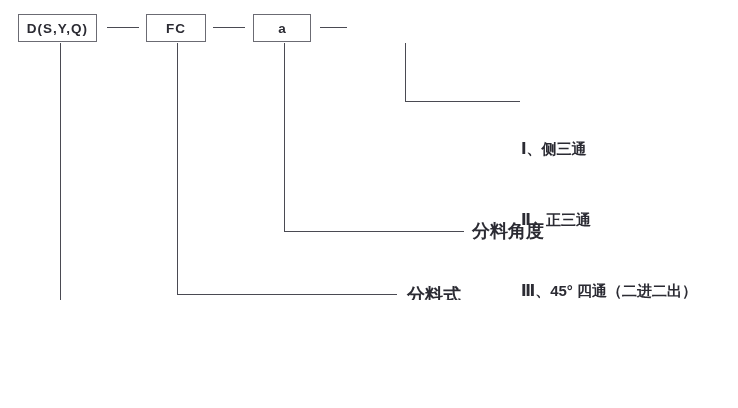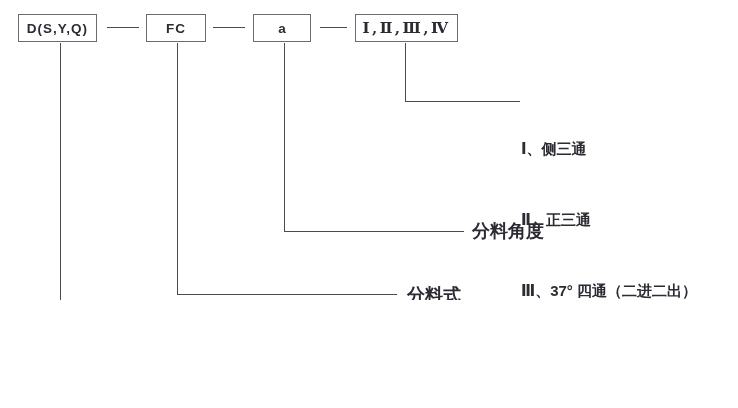--- a/index.html
+++ b/index.html
@@ -59,36 +59,33 @@
 
   <div class="box b1">
     <span>D(S,Y,Q)</span>
   </div>
   <div class="box b2">
     <span>FC</span>
   </div>
   <div class="box b3">
     <span>a</span>
   </div>
-  <div class="box b4">
-    <span>Ⅰ,Ⅱ,Ⅲ,Ⅳ</span>
-  </div>
 
   <div class="dash d1"></div>
   <div class="dash d2"></div>
   <div class="dash d3"></div>
 
   <div class="elbow e1"></div>
   <div class="elbow e2"></div>
   <div class="elbow e3"></div>
   <div class="elbow e4"></div>
 
   <div class="opts">
     <div>Ⅰ、侧三通</div>
     <div>Ⅱ、正三通</div>
-    <div>Ⅲ、37° 四通（二进二出）</div>
+    <div>Ⅲ、45° 四通（二进二出）</div>
     <div>Ⅳ、侧三通（一进三出）</div>
   </div>
 
   <div class="lbl angle">分料角度</div>
   <div class="lbl split">分料式</div>
 
 </div>
 
 </body></html>

